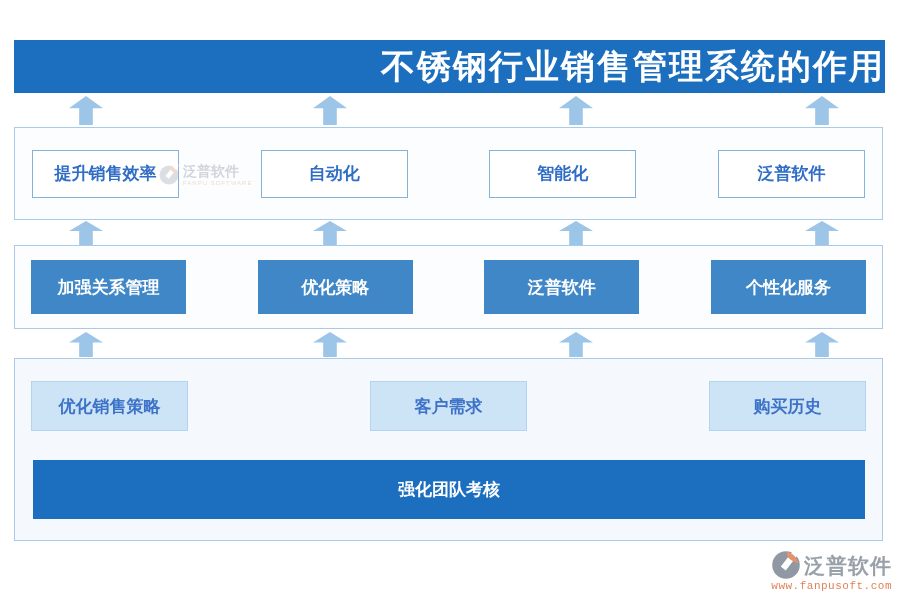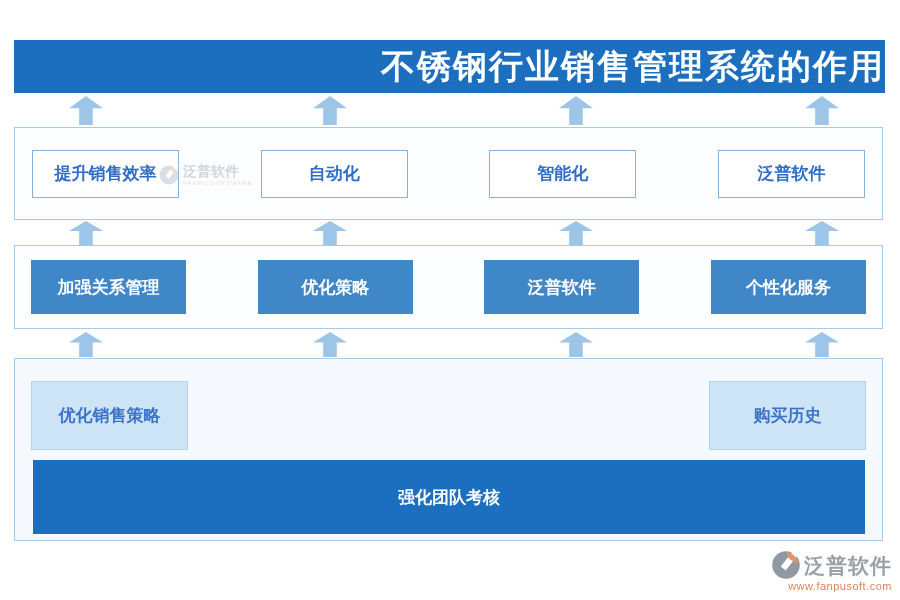--- a/index.html
+++ b/index.html
@@ -25,37 +25,37 @@
     position:absolute;left:14px;width:869px;border:1px solid #a9cbe8;
     display:flex;align-items:center;justify-content:space-between;box-sizing:border-box;
   }
   .panel1{top:127px;height:93px;background:#fcfdff;padding:0 17px;}
   .panel2{top:245px;height:84px;background:#fbfdff;padding:0 16px;}
   .panel3{top:358px;height:183px;background:#f5f9fd;display:block;}
   .box{display:flex;align-items:center;justify-content:center;font-weight:bold;font-size:17px;box-sizing:border-box;}
   .outline-box{width:147px;height:48px;background:#ffffff;border:1px solid #85b2d9;color:#2f6dc6;}
   .solid-box{width:155px;height:54px;background:#3f87c7;color:#ffffff;}
   .tint-row{position:absolute;left:16px;right:16px;top:22px;display:flex;justify-content:space-between;}
-  .tint-box{width:157px;height:69px;background:#cde4f6;border:1px solid #b3d4ee;color:#3c72c8;}
+  .tint-box{width:157px;height:50px;background:#cde4f6;border:1px solid #b3d4ee;color:#3c72c8;}
   .wide-bar{
-    position:absolute;left:18px;right:17px;top:101px;height:74px;background:#1c6fbe;
+    position:absolute;left:18px;right:17px;top:101px;height:59px;background:#1c6fbe;
     color:#ffffff;display:flex;align-items:center;justify-content:center;font-weight:bold;font-size:17px;
   }
   .watermark{
     position:absolute;left:158px;top:164px;display:flex;align-items:center;gap:3px;opacity:0.5;
   }
   .watermark .wm-text{display:flex;flex-direction:column;line-height:1;}
   .watermark .wm-brand{font-size:14px;font-weight:bold;color:#a8adb6;}
   .watermark .wm-sub{font-size:6px;color:#e5b49a;letter-spacing:1px;margin-top:2px;}
   .logo{
     position:absolute;right:8px;top:549px;display:flex;flex-direction:column;align-items:flex-end;line-height:1;
   }
   .logo .logo-row{display:flex;align-items:center;gap:2px;}
   .logo .logo-brand{font-size:21px;font-weight:bold;color:#99a0aa;letter-spacing:1px;}
-  .logo .logo-url{font-size:11px;color:#df8257;margin-top:0;letter-spacing:0.5px;}
+  .logo .logo-url{font-size:11px;color:#df8257;margin-top:0;letter-spacing:0.5px;font-family:Liberation Mono, monospace;}
 </style>
 </head>
 <body>
 
 <div class="canvas">
 
   <div class="banner">
     <span>不锈钢行业销售管理系统的作用</span>
   </div>
 
@@ -102,20 +102,21 @@
   <div class="arrow-band band3">
     <div class="up-arrow a1"></div>
     <div class="up-arrow a2"></div>
     <div class="up-arrow a3"></div>
     <div class="up-arrow a4"></div>
   </div>
 
   <div class="panel panel3">
     <div class="tint-row">
       <div class="box tint-box">优化销售策略</div>
+      <div class="box tint-box">客户需求</div>
       <div class="box tint-box">购买历史</div>
     </div>
     <div class="wide-bar">
       <span>强化团队考核</span>
     </div>
   </div>
 
   <div class="logo">
     <div class="logo-row">
       <svg width="32" height="32" viewBox="0 0 36 36">

